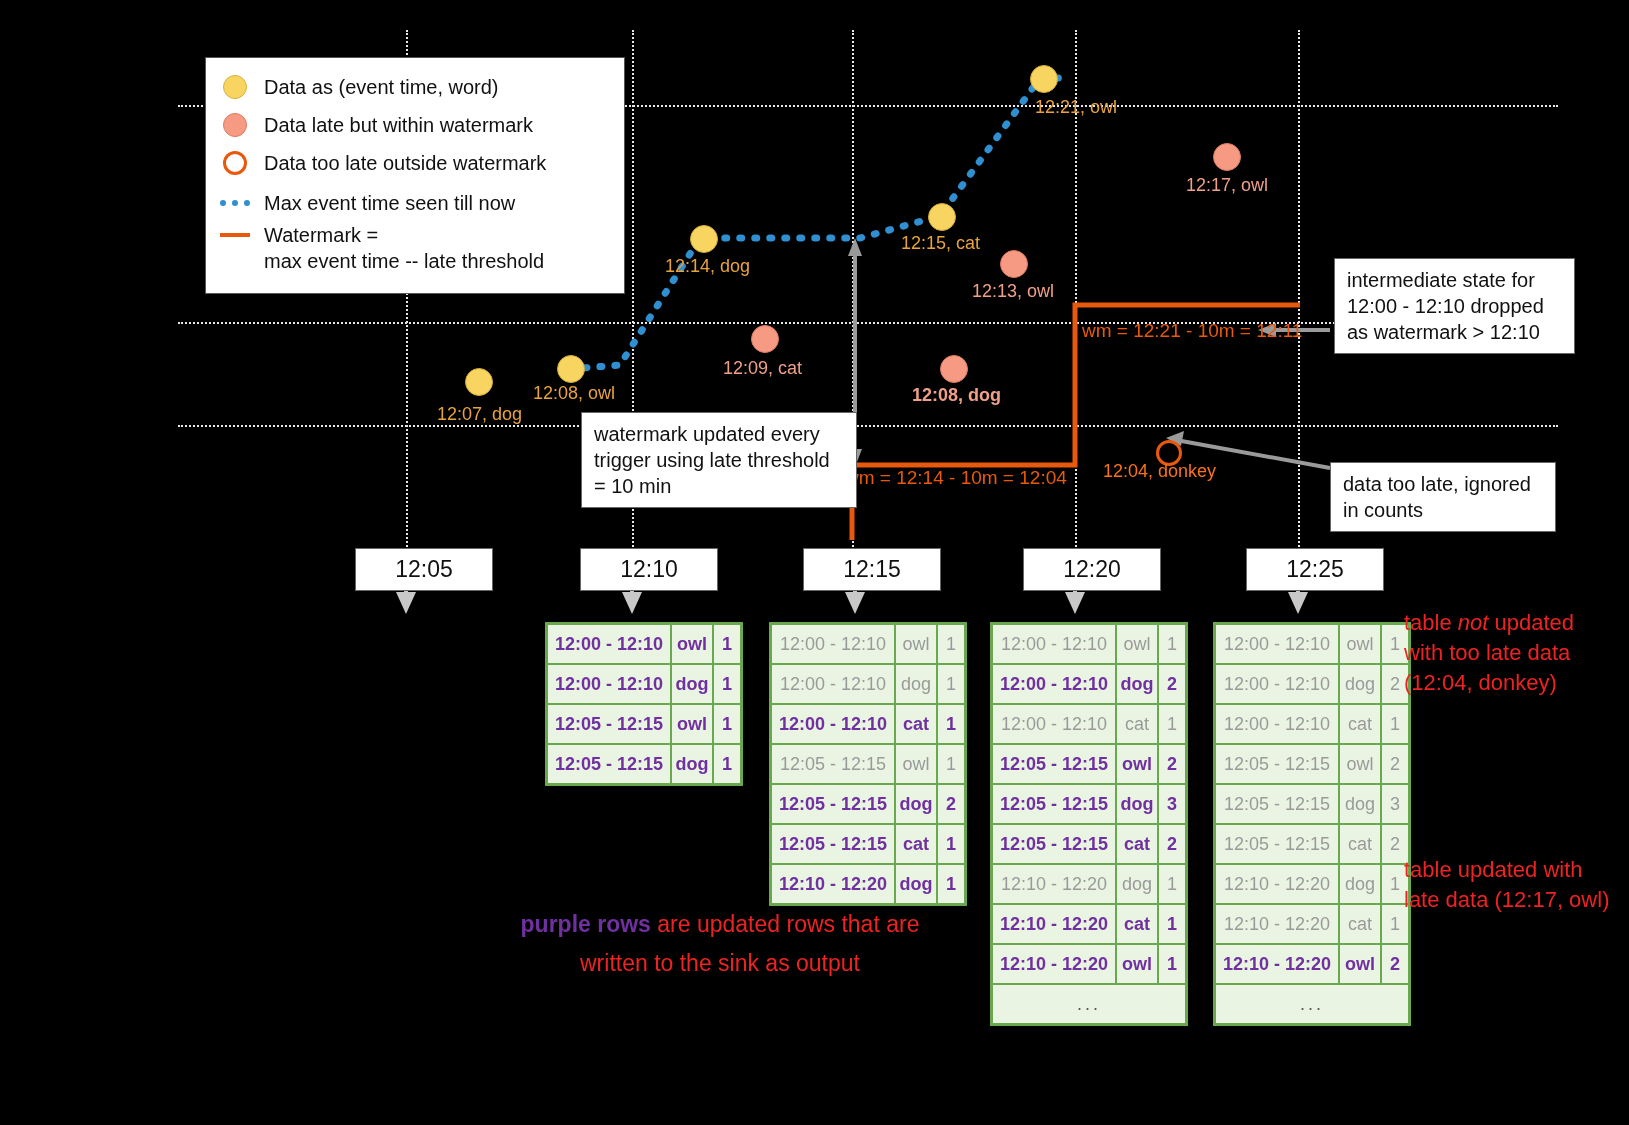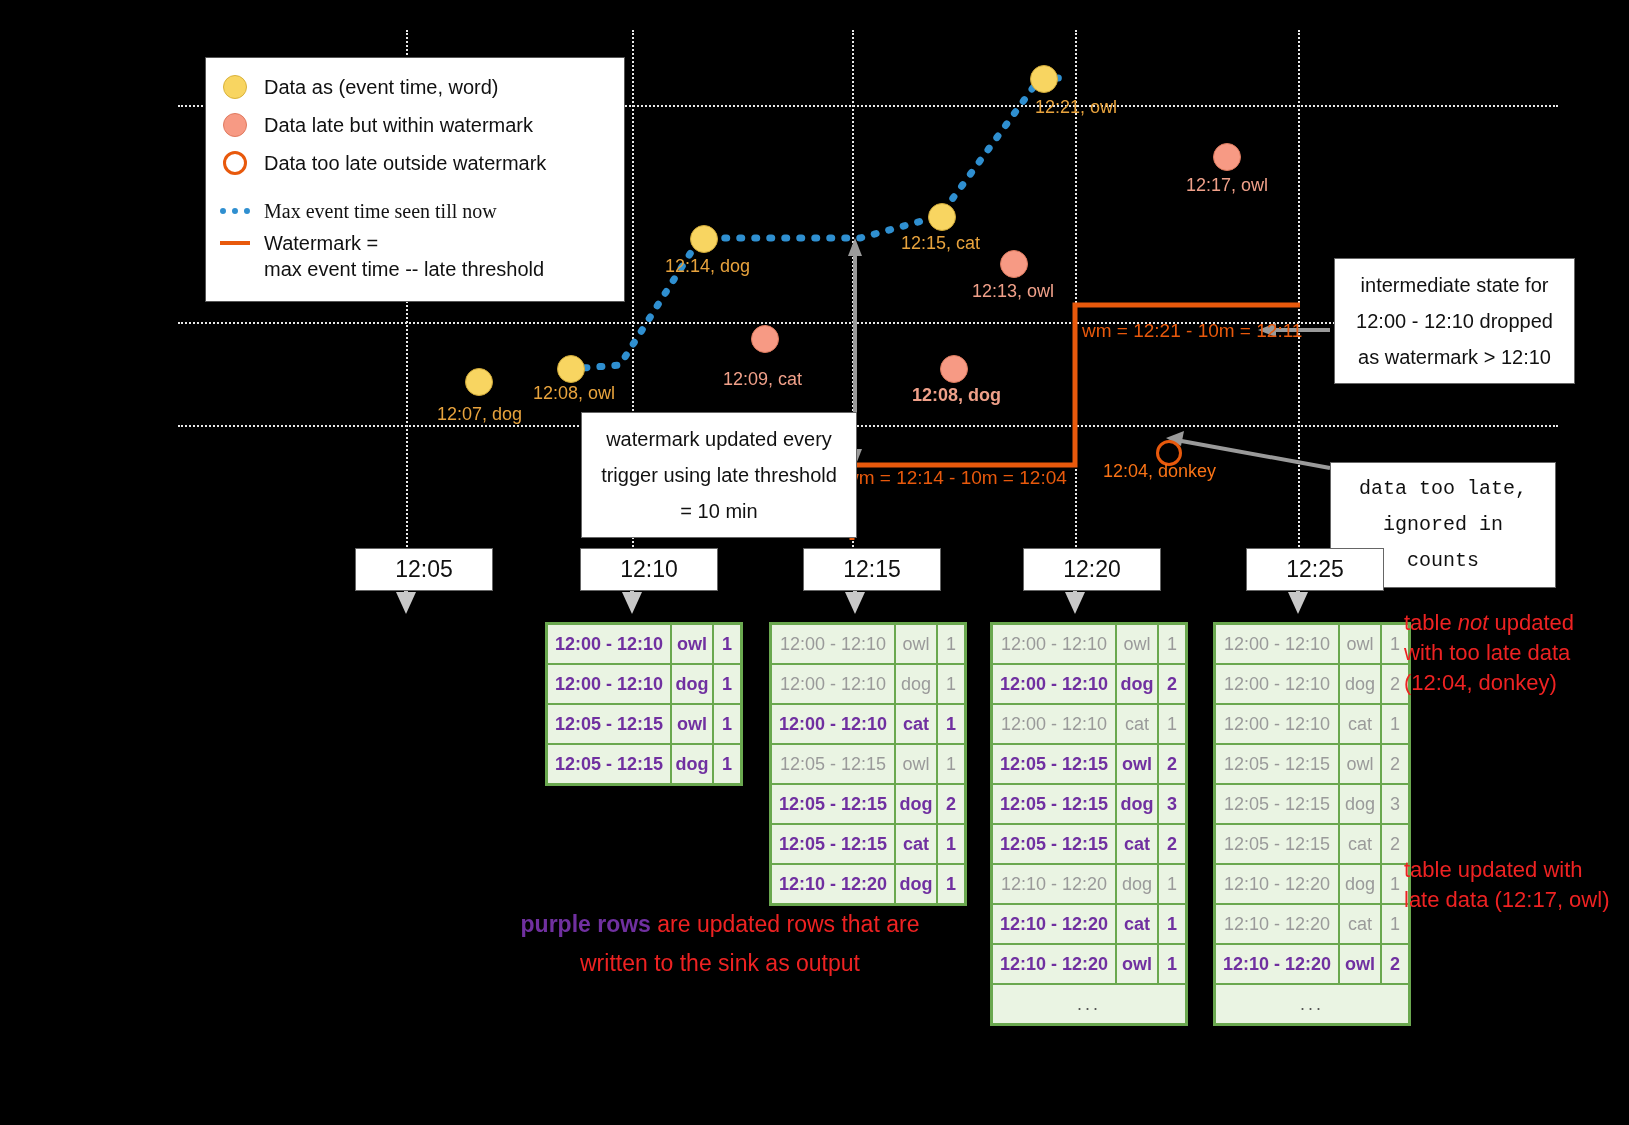--- a/index.html
+++ b/index.html
@@ -29,21 +29,21 @@
   .pt.salmon{background:#f79a84;border:1px solid #dd7a5e;}
   .pt.open{background:#000;border:3px solid #e8590c;width:20px;height:20px;}
   .ptlbl{position:absolute;font-size:18px;color:#e8a33d;white-space:nowrap;}
   .ptlbl.salmon{color:#f0a089;}
   .ptlbl.open{color:#f97316;}
 
   
   svg.overlay{position:absolute;left:0;top:0;width:1629px;height:1125px;pointer-events:none;}
 
   
-  .callout{position:absolute;background:#fff;border:1px solid #666;color:#111;font-size:20px;line-height:36px;padding:8px 12px;text-align:center;}
+  .callout{position:absolute;background:#fff;border:1px solid #666;color:#111;font-size:20px;line-height:26px;padding:8px 12px;text-align:left;}
   .wmlabel{position:absolute;color:#e8590c;font-size:19px;white-space:nowrap;}
 
   
   .tbox{position:absolute;background:#fff;border:1px solid #666;font-size:23px;color:#111;padding:7px 16px;width:104px;text-align:center;}
 
   
   .tbl{position:absolute;border:3px solid #6aa84f;background:#eaf4e3;}
   .tbl .r{display:flex;border-bottom:2px solid #6aa84f;height:38px;align-items:stretch;}
   .tbl .r:last-child{border-bottom:none;}
   .tbl .c1{width:122px;display:flex;align-items:center;justify-content:center;font-size:18px;border-right:2px solid #6aa84f;}
@@ -120,21 +120,21 @@
           <span class="dot dot-salmon"></span>
         </span>
       <span class="lbl">Data late but within watermark</span>
     </div>
     <div class="row">
       <span class="lg-key">
           <span class="dot dot-open"></span>
         </span>
       <span class="lbl">Data too late outside watermark</span>
     </div>
-    <div class="row" style="height:34px;margin-top:12px;font-family:Liberation Serif, serif;">
+    <div class="row" style="height:34px;margin-top:4px;">
       <span class="lg-key">
           <span class="dash-line"></span>
         </span>
       <span class="lbl">Max event time seen till now</span>
     </div>
     <div class="row" style="height:30px;">
       <span class="lg-key">
           <span class="solid-line"></span>
         </span>
       <span class="lbl">Watermark =</span>
@@ -142,21 +142,21 @@
     <div class="sub">max event time -- late threshold</div>
   </div>
 
   <div class="pt yellow" style="left:465px;top:368px;"></div>
   <div class="ptlbl" style="left:437px;top:404px;">12:07, dog</div>
 
   <div class="pt yellow" style="left:557px;top:355px;"></div>
   <div class="ptlbl" style="left:533px;top:383px;">12:08, owl</div>
 
   <div class="pt salmon" style="left:751px;top:325px;"></div>
-  <div class="ptlbl salmon" style="left:723px;top:369px;">12:09, cat</div>
+  <div class="ptlbl salmon" style="left:723px;top:358px;">12:09, cat</div>
 
   <div class="pt yellow" style="left:690px;top:225px;"></div>
   <div class="ptlbl" style="left:665px;top:256px;">12:14, dog</div>
 
   <div class="pt yellow" style="left:928px;top:203px;"></div>
   <div class="ptlbl" style="left:901px;top:233px;">12:15, cat</div>
 
   <div class="pt salmon" style="left:940px;top:355px;"></div>
   <div class="ptlbl salmon" style="left:912px;top:385px;font-weight:bold;">12:08, dog</div>
 
@@ -170,21 +170,21 @@
   <div class="ptlbl salmon" style="left:1186px;top:175px;">12:17, owl</div>
 
   <div class="pt open" style="left:1156px;top:440px;"></div>
   <div class="ptlbl open" style="left:1103px;top:461px;">12:04, donkey</div>
 
   <div class="wmlabel" style="left:845px;top:467px;">wm = 12:14 - 10m = 12:04</div>
   <div class="wmlabel" style="left:1082px;top:320px;">wm = 12:21 - 10m = 12:11</div>
 
   <div class="callout" style="left:1334px;top:258px;width:215px;">intermediate state for 12:00 - 12:10 dropped as watermark &gt; 12:10</div>
   <div class="callout" style="left:581px;top:412px;width:250px;">watermark updated every trigger using late threshold = 10 min</div>
-  <div class="callout" style="left:1330px;top:462px;width:200px;font-family:Liberation Mono, monospace;">data too late, ignored in counts</div>
+  <div class="callout" style="left:1330px;top:462px;width:200px;">data too late, ignored in counts</div>
 
   <div class="tbox" style="left:355px;top:548px;">12:05</div>
   <div class="tbox" style="left:580px;top:548px;">12:10</div>
   <div class="tbox" style="left:803px;top:548px;">12:15</div>
   <div class="tbox" style="left:1023px;top:548px;">12:20</div>
   <div class="tbox" style="left:1246px;top:548px;">12:25</div>
 
   <div class="tbl" style="left:545px;top:622px;">
     <div class="r purple">
       <div class="c1">12:00 - 12:10</div>

